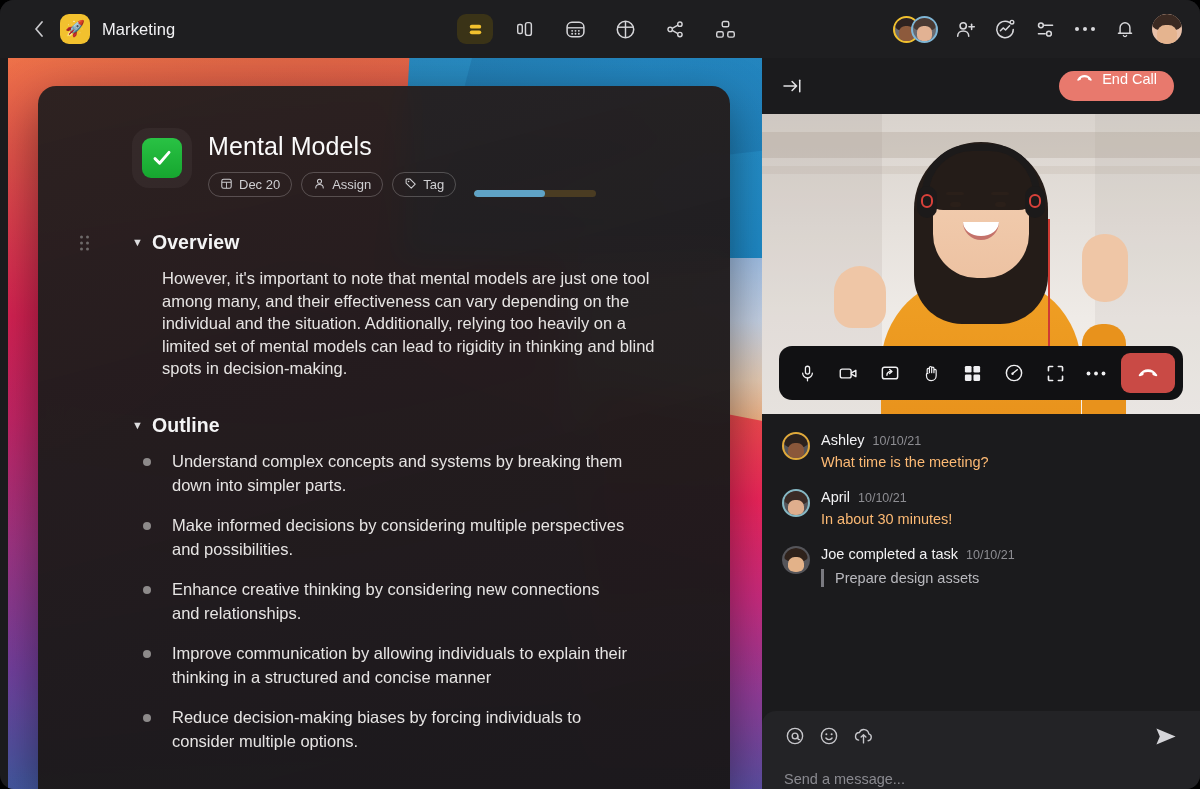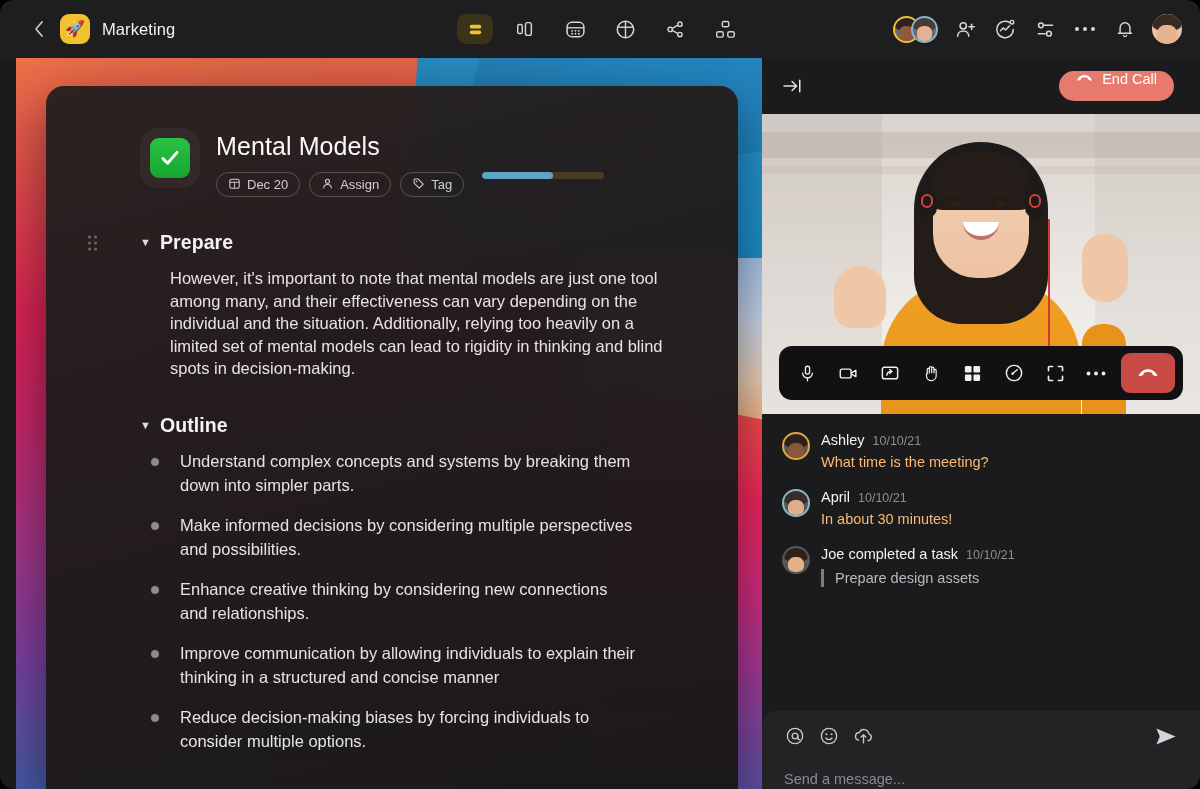--- a/index.html
+++ b/index.html
@@ -63,21 +63,21 @@
     width:26px; height:26px; display:flex; align-items:center; justify-content:center;
     color:#d8d8db; cursor:pointer;
   }
   .av-user {
     width:30px; height:30px; border-radius:50%; overflow:hidden; position:relative;
     background:#e8c0a8; cursor:pointer;
   }
 
   
   .workspace {
-    position:absolute; top:58px; left:16px; width:762px; height:731px;
+    position:absolute; top:58px; left:8px; width:762px; height:731px;
     overflow:hidden;
   }
   .wall-base {
     position:absolute; inset:0;
     background:linear-gradient(176deg,#ff7a4e 0%,#fb5a52 13%,#f8265f 33%,#e22a75 46%,#b23a93 62%,#7a44a8 78%,#4a5ba8 92%,#3f62a6 100%);
   }
   .wall-blue-band {
     position:absolute; top:0; left:390px; width:380px; height:205px;
     background:linear-gradient(180deg,#2b9ad6 0%,#1f8fcf 100%);
     clip-path:polygon(3% 0%, 100% 0%, 100% 100%, 0% 100%);
@@ -120,21 +120,21 @@
     display:flex; align-items:center; justify-content:center;
     flex:0 0 auto;
   }
   .task-icon {
     width:40px; height:40px; border-radius:9px;
     background:linear-gradient(180deg,#29c244 0%,#16a62f 100%);
     display:flex; align-items:center; justify-content:center;
   }
   .task-titleblock { padding-top:4px; }
   .doc-title { color:#fafafa; font-size:25px; font-weight:400; letter-spacing:.1px; }
-  .chips { display:flex; align-items:flex-start; gap:9px; margin-top:11px; }
+  .chips { display:flex; align-items:flex-end; gap:9px; margin-top:11px; }
   .chip {
     display:flex; align-items:center; gap:6px;
     height:25px; padding:0 11px;
     border:1px solid rgba(255,255,255,.22);
     border-radius:13px;
     color:#cfcfd2; font-size:13px;
     cursor:pointer; white-space:nowrap;
   }
   .progress {
     margin-left:9px; width:122px; height:7px; border-radius:4px;
@@ -507,21 +507,21 @@
           <div class="sec-head">
             <span class="drag-handle">
               <i></i>
                 <i></i>
                 <i></i>
                 <i></i>
                 <i></i>
                 <i></i>
             </span>
             <span class="caret">▼</span>
-            <span class="sec-title">Prepare</span>
+            <span class="sec-title">Overview</span>
           </div>
           <div class="sec-body">
             <p class="para">However, it's important to note that mental models are just one tool among many, and their effectiveness can vary depending on the individual and the situation. Additionally, relying too heavily on a limited set of mental models can lead to rigidity in thinking and blind spots in decision-making.</p>
           </div>
         </div>
 
         <div class="section">
           <div class="sec-head">
             <span class="caret">▼</span>
             <span class="sec-title">Outline</span>

